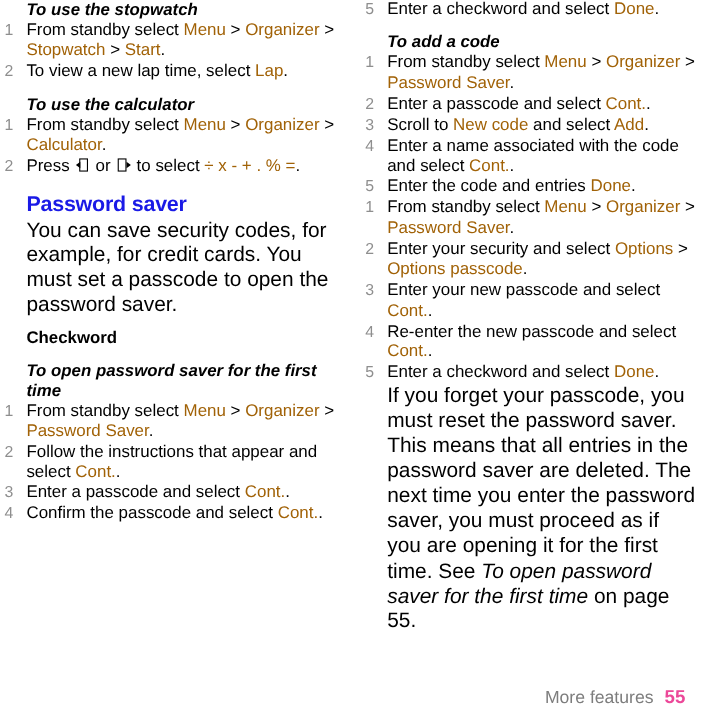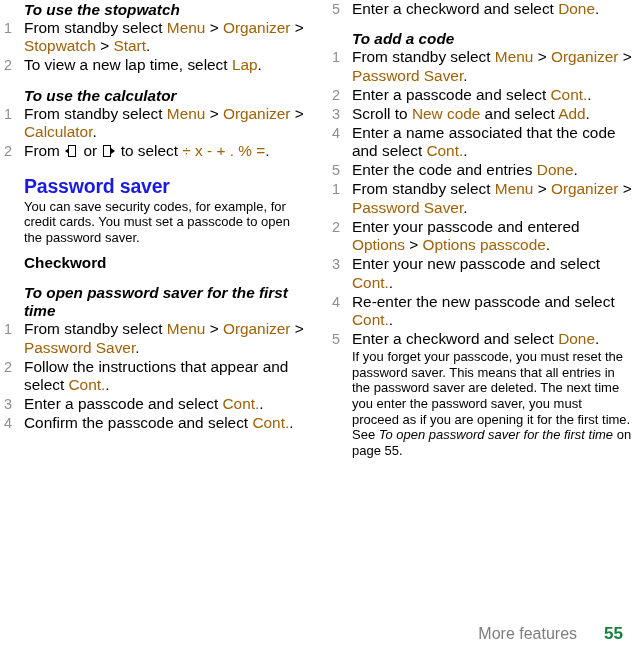--- a/index.html
+++ b/index.html
@@ -64,21 +64,21 @@
     color: #000;
     margin: 12px 0 0 20px;
     line-height: 1.17;
   }
   .h-sub-plain-tight {
     margin-top: 9px;
   }
 
   
   p.body {
-    font-size: 13px;
+    font-size: 19px;
     line-height: 1.2;
     margin: 0 0 0 20px;
     color: #000;
   }
 
   
   ol.steps {
     list-style: none;
     margin: 0;
     padding: 0;
@@ -154,26 +154,26 @@
     width: 637px;
     display: flex;
     justify-content: flex-end;
     align-items: baseline;
     box-sizing: border-box;
     padding-right: 14px;
   }
   .footer .ftitle {
     font-size: 16px;
     color: #7d7d7d;
-    margin-right: 27px;
+    margin-right: 10px;
   }
   .footer .fpage {
     font-size: 17px;
     font-weight: bold;
-    color: #15803d;
+    color: #ec4899;
   }
 </style>
 </head>
 <body>
 
 <div class="page">
 
   <div class="columns">
 
     <div class="col col-left">
@@ -191,21 +191,21 @@
         </ol>
 
       <h3 class="h-sub">To use the calculator</h3>
       <ol class="steps">
           <li>
             <span class="num">1</span>
             <span class="txt"><span>From standby select </span><span class="lk">Menu</span><span> &gt; </span><span class="lk">Organizer</span><span> &gt; </span><span class="lk">Calculator</span><span>.</span></span>
           </li>
           <li>
             <span class="num">2</span>
-            <span class="txt"><span>From </span><span class="keyicon left"><span class="box"></span><span class="tri"></span></span><span> or </span><span class="keyicon right"><span class="box"></span><span class="tri"></span></span><span> to select </span><span class="lk">÷ x - + . % =</span><span>.</span></span>
+            <span class="txt"><span>Press </span><span class="keyicon left"><span class="box"></span><span class="tri"></span></span><span> or </span><span class="keyicon right"><span class="box"></span><span class="tri"></span></span><span> to select </span><span class="lk">÷ x - + . % =</span><span>.</span></span>
           </li>
         </ol>
 
       <h2 class="h-section">Password saver</h2>
       <p class="body">You can save security codes, for example, for credit cards. You must set a passcode to open the password saver.</p>
 
       <h3 class="h-sub-plain h-sub-plain-tight">Checkword</h3>
 
       <h3 class="h-sub">To open password saver for the first time</h3>
       <ol class="steps">
@@ -247,36 +247,36 @@
           <li>
             <span class="num">2</span>
             <span class="txt"><span>Enter a passcode and select </span><span class="lk">Cont.</span><span>.</span></span>
           </li>
           <li>
             <span class="num">3</span>
             <span class="txt"><span>Scroll to </span><span class="lk">New code</span><span> and select </span><span class="lk">Add</span><span>.</span></span>
           </li>
           <li>
             <span class="num">4</span>
-            <span class="txt"><span>Enter a name associated that the code and select </span><span class="lk">Cont.</span><span>.</span></span>
+            <span class="txt"><span>Enter a name associated with the code and select </span><span class="lk">Cont.</span><span>.</span></span>
           </li>
           <li>
             <span class="num">5</span>
             <span class="txt"><span>Enter the code and entries </span><span class="lk">Done</span><span>.</span></span>
           </li>
         </ol>
 
       <ol class="steps">
           <li>
             <span class="num">1</span>
             <span class="txt"><span>From standby select </span><span class="lk">Menu</span><span> &gt; </span><span class="lk">Organizer</span><span> &gt; </span><span class="lk">Password Saver</span><span>.</span></span>
           </li>
           <li>
             <span class="num">2</span>
-            <span class="txt"><span>Enter your passcode and entered </span><span class="lk">Options</span><span> &gt; </span><span class="lk">Options passcode</span><span>.</span></span>
+            <span class="txt"><span>Enter your security and select </span><span class="lk">Options</span><span> &gt; </span><span class="lk">Options passcode</span><span>.</span></span>
           </li>
           <li>
             <span class="num">3</span>
             <span class="txt"><span>Enter your new passcode and select </span><span class="lk">Cont.</span><span>.</span></span>
           </li>
           <li>
             <span class="num">4</span>
             <span class="txt"><span>Re-enter the new passcode and select </span><span class="lk">Cont.</span><span>.</span></span>
           </li>
           <li>

